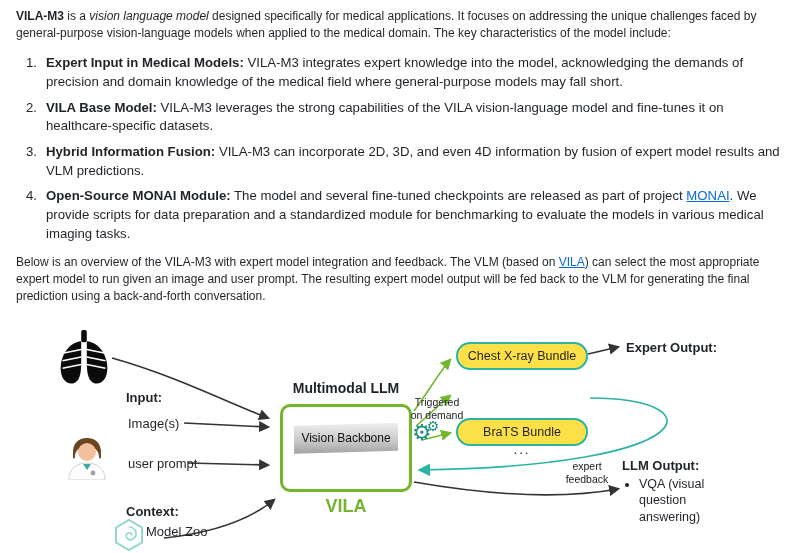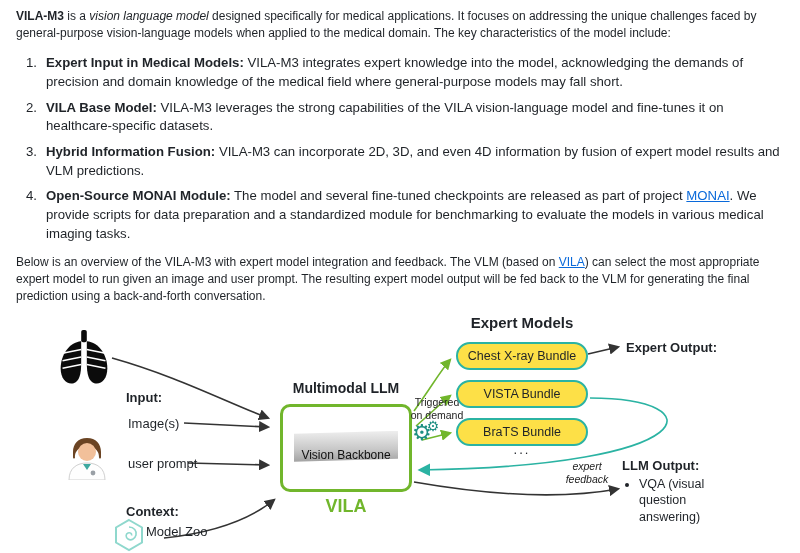--- a/index.html
+++ b/index.html
@@ -24,43 +24,43 @@
   .icon-abs { position: absolute; }
   .lbl { position: absolute; font-size: 13px; white-space: nowrap; }
   .small-lbl { position: absolute; font-size: 10.5px; line-height: 1.25; text-align: center; color: #222; }
 
   .mllm-title { left: 264px; top: 66px; width: 132px; text-align: center; font-size: 14px; }
   .green-box { position: absolute; left: 264px; top: 90px; width: 132px; height: 88px;
     border: 3px solid var(--green, #71b62c); border-radius: 10px; background: #fff; }
   .gray { position: absolute; display: flex; align-items: center; justify-content: center;
     font-size: 12px; color: #111;
     background: linear-gradient(180deg, #eeeeee 0%, #c7c7c7 60%, #a2a2a2 100%); }
-  .gray.vb { left: 11px; top: 24px; width: 104px; height: 31px;
-    clip-path: polygon(0 10%, 100% 0, 100% 90%, 0 100%); align-items: flex-end; }
+  .gray.vb { left: 11px; top: 16px; width: 104px; height: 31px;
+    clip-path: polygon(0 10%, 100% 0, 100% 90%, 0 100%); }
   .gray.llmbox { left: 15px; top: 46px; width: 96px; height: 32px;
     clip-path: polygon(0 6%, 100% 22%, 88% 100%, 0 98%); }
   .vila { position: absolute; left: 264px; top: 182px; width: 132px; text-align: center;
     font-size: 18px; font-weight: 700; color: var(--green, #71b62c); }
 
   .em-title { left: 425px; top: 0; width: 162px; text-align: center; font-size: 15px; }
   .bundle { position: absolute; left: 440px; width: 132px; height: 28px;
     border: 2.5px solid var(--teal, #2bb3a3); border-radius: 14px; background: #fde047;
     display: flex; align-items: center; justify-content: center; font-size: 12.5px; }
   .b1 { top: 28px; } .b2 { top: 66px; } .b3 { top: 104px; }
   .more { left: 440px; top: 128px; width: 132px; text-align: center; font-size: 13px; letter-spacing: 2px; }
 
   .out-list { position: absolute; list-style: disc; }
   .out-list li { font-size: 12.5px; line-height: 1.32; margin-bottom: 3px; }
   .eo-title { left: 610px; top: 26px; }
   .eo-list { left: 612px; top: 44px; width: 118px; padding-left: 15px; }
   .lo-title { left: 606px; top: 144px; }
   .lo-list { left: 608px; top: 162px; width: 110px; padding-left: 15px; }
 
   .triggered { left: 392px; top: 82px; width: 58px; }
-  .feedback { left: 540px; top: 146px; width: 62px; font-style: italic; }
+  .feedback { left: 540px; top: 146px; width: 62px; }
   .gears { position: absolute; left: 396px; top: 104px; color: var(--teal-dark, #1d8f82); white-space: nowrap; }
   .gear.g1 { font-size: 22px; }
   .gear.g2 { font-size: 14px; margin-left: -5px; vertical-align: 9px; display: inline-block; }
 </style>
 </head>
 <body>
 
 <div class="page">
 
   <p class="para"><strong>VILA-M3</strong><span> is a </span><em>vision language model</em><span> designed specifically for medical applications. It focuses on addressing the unique challenges faced by general-purpose vision-language models when applied to the medical domain. The key characteristics of the model include:</span></p>
@@ -141,26 +141,22 @@
     <div class="green-box">
       <div class="gray vb">
           <span>Vision Backbone</span>
         </div>
     </div>
     <div class="vila">VILA</div>
 
     <div class="small-lbl triggered">Triggered on demand</div>
     <div class="gears"><span class="gear g1">⚙</span><span class="gear g2">⚙</span></div>
 
-    <div class="lbl bold em-title">Expert Models</div>
     <div class="bundle b1">
         <span>Chest X-ray Bundle</span>
-      </div>
-    <div class="bundle b2">
-        <span>VISTA Bundle</span>
       </div>
     <div class="bundle b3">
         <span>BraTS Bundle</span>
       </div>
     <div class="lbl more">...</div>
 
     <div class="lbl bold eo-title">Expert Output:</div>
 
     <div class="small-lbl feedback">expert feedback</div>
 

